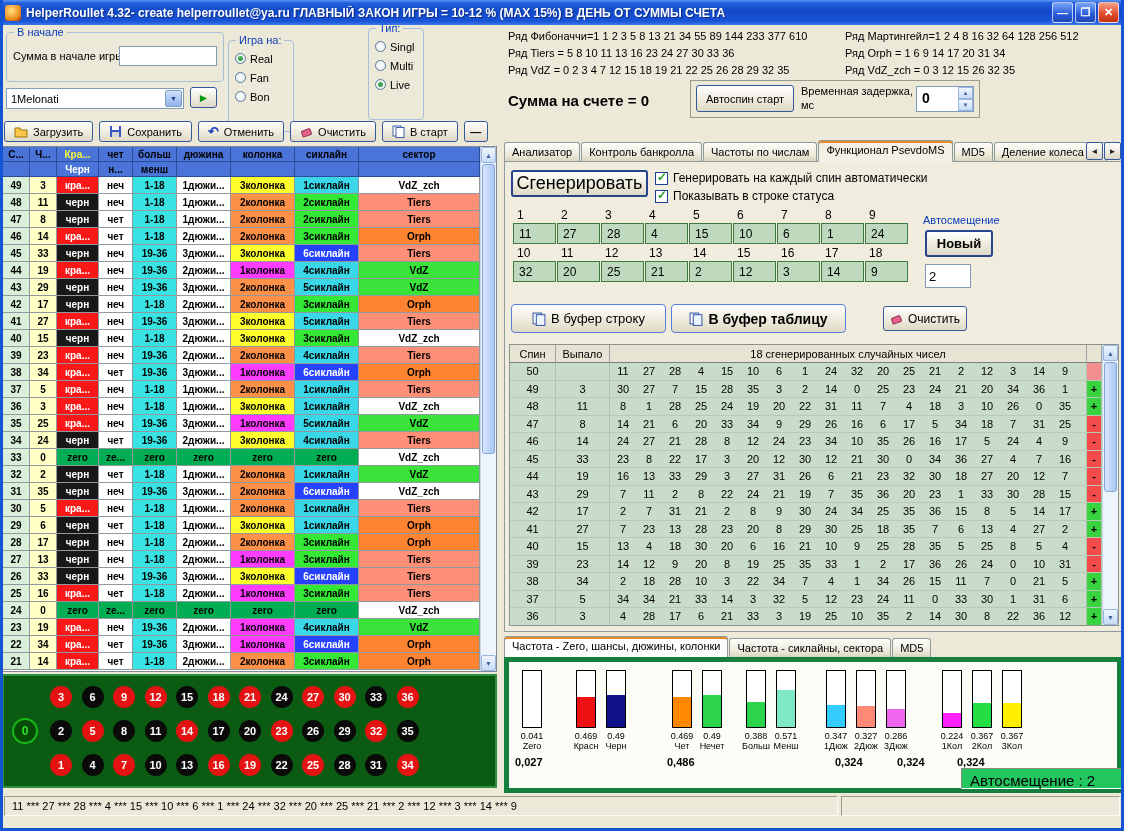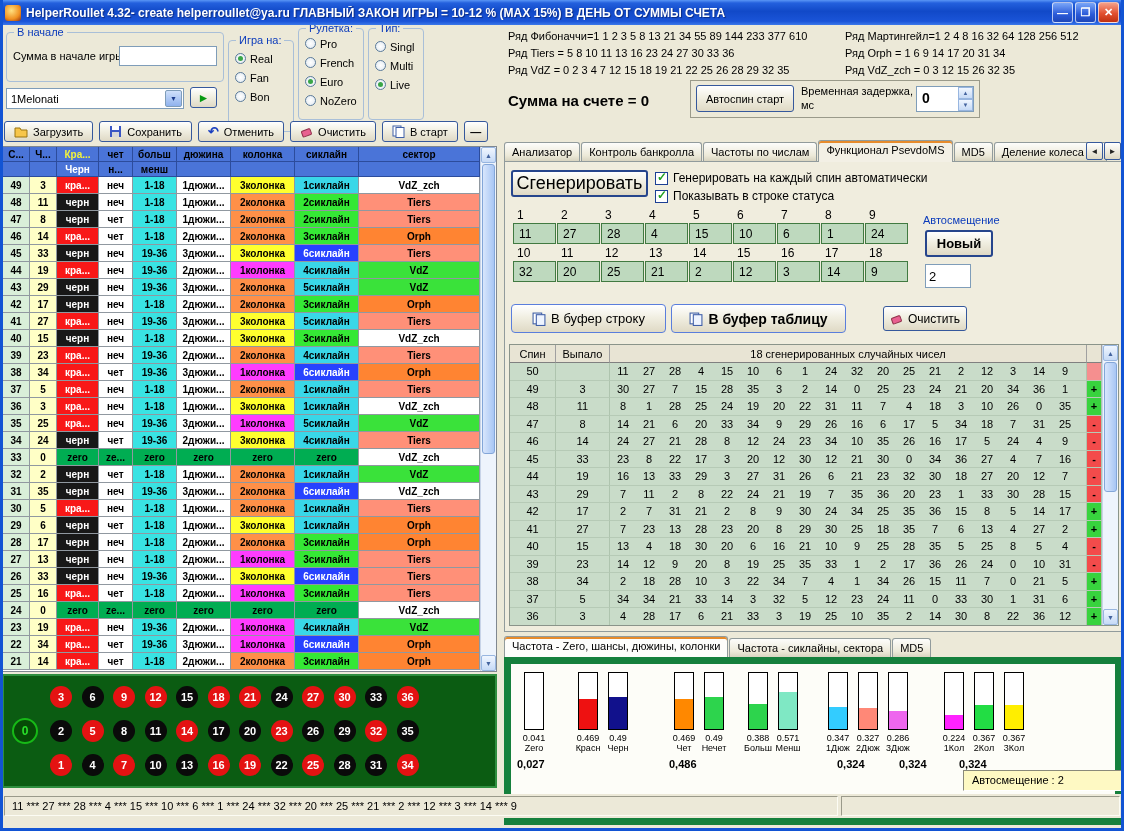--- a/index.html
+++ b/index.html
@@ -106,29 +106,29 @@
 .str .std{border-right:1px solid #aec4ae;border-bottom:1px solid #b6cab6;display:flex;align-items:center;justify-content:center;font-size:11px}
 .std.spin{width:46px;flex:0 0 46px}
 .std.result{width:54px;flex:0 0 54px}
 .std.nums{flex:1;justify-content:flex-start;overflow:hidden}
 .std.sign{width:15px;flex:0 0 15px;font-weight:bold}
 .numspan{flex:0 0 26px;text-align:center;font-size:11px}
 .sign.pos{background:#38d33e}.sign.neg{background:#f34b4b}.sign.none{background:#f58f8f}
 
 .freqtabs{position:absolute;left:504px;top:636px;width:618px;height:21px;display:flex;align-items:flex-end}
 .freqtabs .tab.active{background:#fdfdfb;box-shadow:inset 0 2px 0 #e68b2c;height:21px}
-.freqcontent{position:absolute;left:504px;top:657px;width:618px;height:168px;background:#fdfdf8;border:7px solid #15803d}
+.freqcontent{position:absolute;left:504px;top:657px;width:618px;height:136px;background:#fdfdf8;border:5px solid #15803d}
 .bars{position:absolute;left:0;top:8px;display:flex;align-items:flex-start}
 .barcol{width:30px;display:flex;flex-direction:column;align-items:center}
 .bar{width:20px;height:58px;border:1px solid #000;background:#fff;position:relative}
 .fill{position:absolute;left:0;right:0;bottom:0}
 .bval{font-size:9px;margin-top:3px;white-space:nowrap}
 .bname{font-size:9px;white-space:nowrap}
 .bbold{position:absolute;top:94px;font-size:11px;font-weight:bold}
-.ashift-box{position:absolute;left:452px;top:106px;width:162px;height:21px;border:1px solid;border-color:#8a8a7a #ffffff #ffffff #8a8a7a;padding:3px 0 0 8px;font-size:11px;background:#fef9c3}
+.ashift-box{position:absolute;left:452px;top:106px;width:162px;height:21px;border:1px solid;border-color:#8a8a7a #ffffff #ffffff #8a8a7a;padding:3px 0 0 8px;font-size:15px;background:#22c55e}
 
 .statusbar{position:absolute;left:0;top:794px;width:1124px;height:24px;background:#ece9d8;display:flex;gap:3px;padding:2px 4px;z-index:40}
 .sfield{border:1px solid;border-color:#9a9a8a #fcfcf4 #fcfcf4 #9a9a8a;height:20px;display:flex;align-items:center;padding:0 7px;font-size:11px;white-space:nowrap;overflow:hidden}
 .sfield.nums{width:834px}
 .sfield.rightf{flex:1}
 </style>
 </head>
 <body>
 
 <div class="window">
@@ -162,41 +162,20 @@
           <div class="radio sel"></div>
           <div class="rlabel">Real</div>
         </div>
         <div class="radio-row">
           <div class="radio"></div>
           <div class="rlabel">Fan</div>
         </div>
         <div class="radio-row">
           <div class="radio"></div>
           <div class="rlabel">Bon</div>
-        </div>
-      </div>
-  </div>
-  <div class="gbox" style="left:298px;top:28px;width:66px;height:92px;padding-top:9px">
-    <div class="gtitle">Рулетка:</div>
-    <div id="rl-box">
-        <div class="radio-row">
-          <div class="radio"></div>
-          <div class="rlabel">Pro</div>
-        </div>
-        <div class="radio-row">
-          <div class="radio"></div>
-          <div class="rlabel">French</div>
-        </div>
-        <div class="radio-row">
-          <div class="radio sel"></div>
-          <div class="rlabel">Euro</div>
-        </div>
-        <div class="radio-row">
-          <div class="radio"></div>
-          <div class="rlabel">NoZero</div>
         </div>
       </div>
   </div>
   <div class="gbox" style="left:368px;top:28px;width:56px;height:92px;padding-top:12px">
     <div class="gtitle">Тип:</div>
     <div id="type-box">
         <div class="radio-row">
           <div class="radio"></div>
           <div class="rlabel">Singl</div>
         </div>

